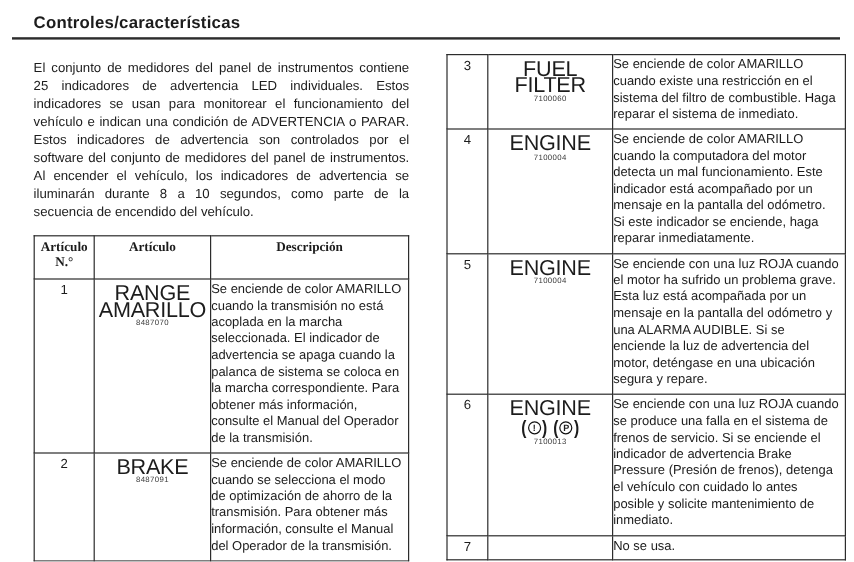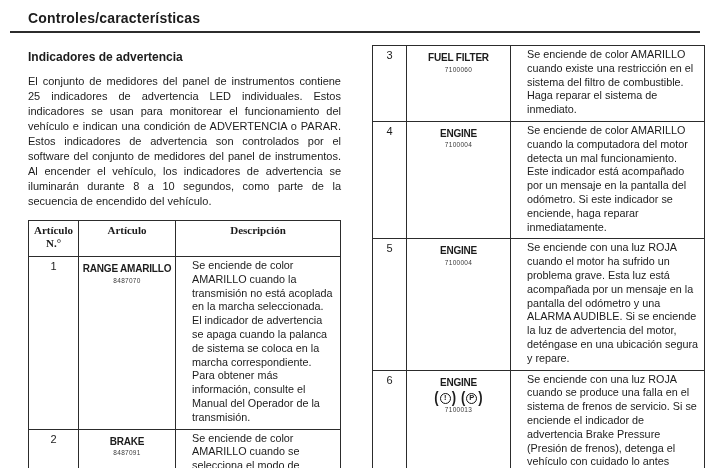--- a/index.html
+++ b/index.html
@@ -33,42 +33,41 @@
   th { font-size:11px; font-weight:bold; padding:3px 2px 2px; text-align:center; line-height:13px;font-family:Liberation Serif, serif; }
   th.h-num { width:50px; padding-bottom:6px; }
   th.h-art { width:97px; }
 
   td.c-num { text-align:center; font-size:11px; padding-top:3px; }
   .left-table td.c-num { width:50px; }
   .right-table td.c-num { width:34px; }
   td.c-art { text-align:center; padding:5px 2px 3px; }
   .left-table td.c-art { width:97px; }
   .right-table td.c-art { width:104px; }
-  .art-label { font-weight:bold; font-size:10px; line-height:13.5px; letter-spacing:-0.2px; }
+  .art-label { font-weight:normal; font-size:18px; line-height:13.5px; letter-spacing:-0.2px; }
   .art-part { font-size:6.5px; color:#3a3a3a; margin-top:1px; letter-spacing:.3px; }
-  td.c-desc { font-size:10.8px; line-height:13.8px; padding:2px 4px 4px 16px; text-align:left; }
+  td.c-desc { font-size:10.8px; line-height:13.8px; padding:2px 4px 4px 0; text-align:left; }
 
   .picto-row { display:flex; justify-content:center; align-items:center; gap:5px; margin-top:2px; height:14px; }
   .picto { display:inline-flex; align-items:center; }
   .picto .arc { font-size:13px; font-weight:bold; line-height:12px; transform:scaleY(1.25); }
   .picto .circ {
     width:11px; height:11px; margin:0 1px;
     border:1.6px solid #111; border-radius:50%;
     display:inline-flex; align-items:center; justify-content:center;
     font-size:7.5px; font-weight:bold; line-height:8px;
   }
 </style>
 </head>
 <body>
 
 <h1 class="page-title">Controles/características</h1>
 <div class="header-rule"></div>
 
 <div class="left-col">
-  <h2 class="section-heading">Indicadores de advertencia</h2>
   <p class="intro">El conjunto de medidores del panel de instrumentos contiene 25 indicadores de advertencia LED individuales. Estos indicadores se usan para monitorear el funcionamiento del vehículo e indican una condición de ADVERTENCIA o PARAR. Estos indicadores de advertencia son controlados por el software del conjunto de medidores del panel de instrumentos. Al encender el vehículo, los indicadores de advertencia se iluminarán durante 8 a 10 segundos, como parte de la secuencia de encendido del vehículo.</p>
 
   <table class="wtable left-table">
     <thead>
       <tr>
         <th class="h-num">
           <div>Artículo</div>
           <div>N.°</div>
         </th>
         <th class="h-art">Artículo</th>

